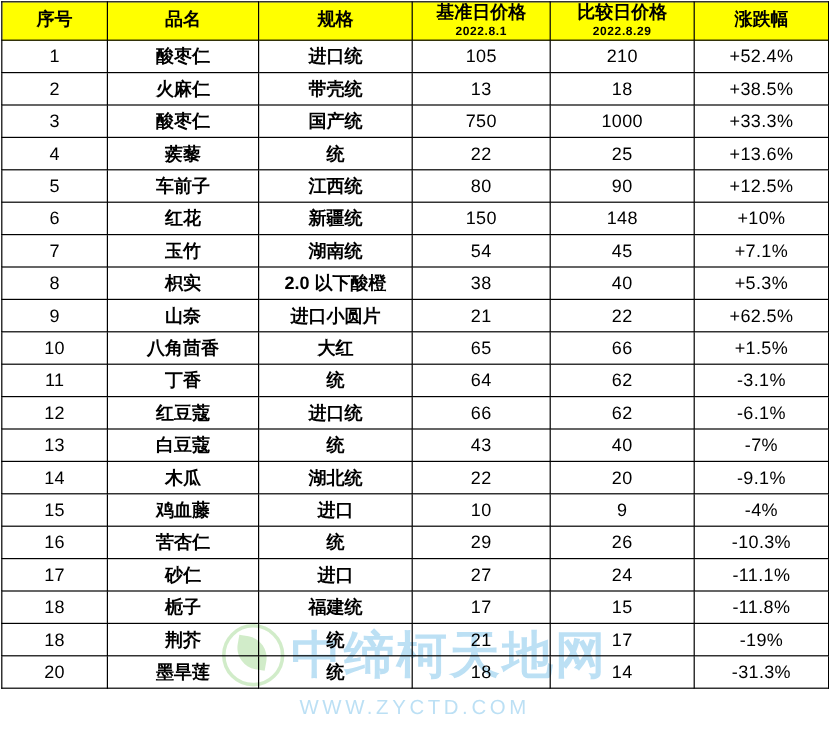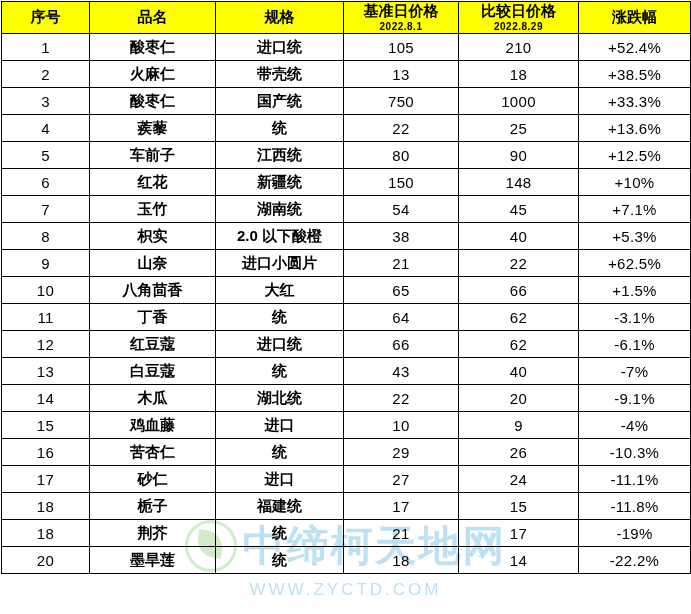--- a/index.html
+++ b/index.html
@@ -329,17 +329,17 @@
           <td class="price num">21</td>
           <td class="price num">17</td>
           <td class="chg num">-19%</td>
         </tr>
         <tr>
           <td class="idx num">20</td>
           <td class="name">墨旱莲</td>
           <td class="spec">统</td>
           <td class="price num">18</td>
           <td class="price num">14</td>
-          <td class="chg num">-22.2%</td>
+          <td class="chg num">-31.3%</td>
         </tr>
       </tbody>
   </table>
 </div>
 
 </body></html>

